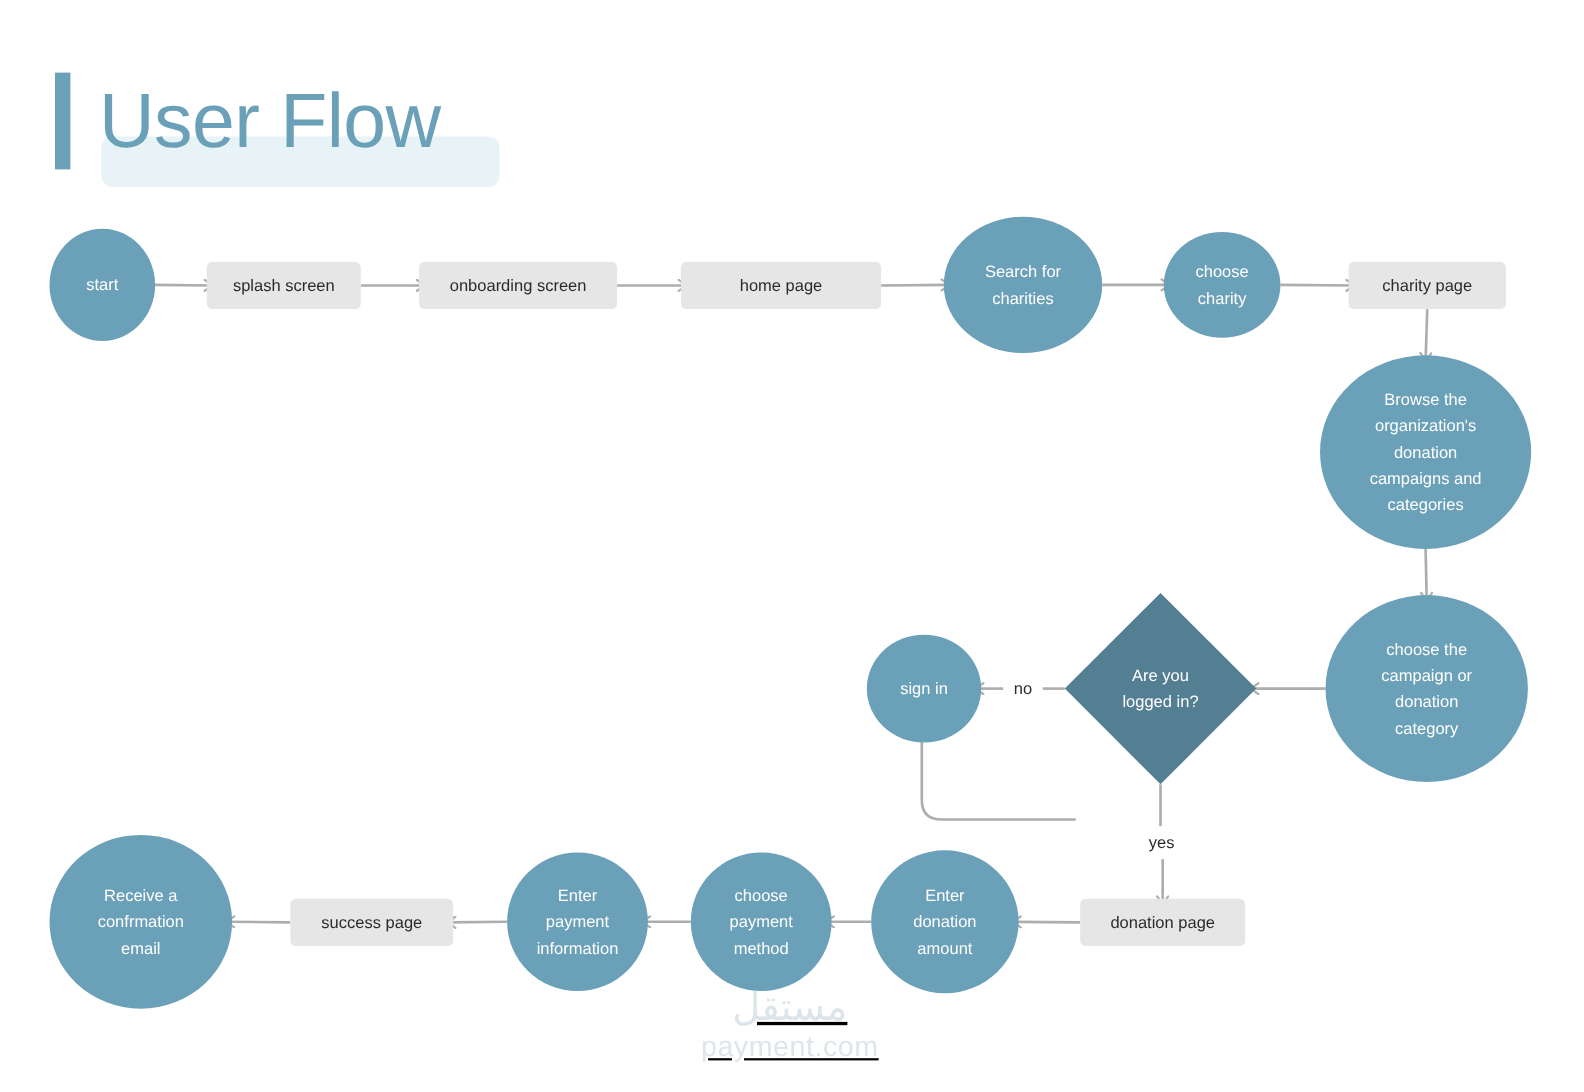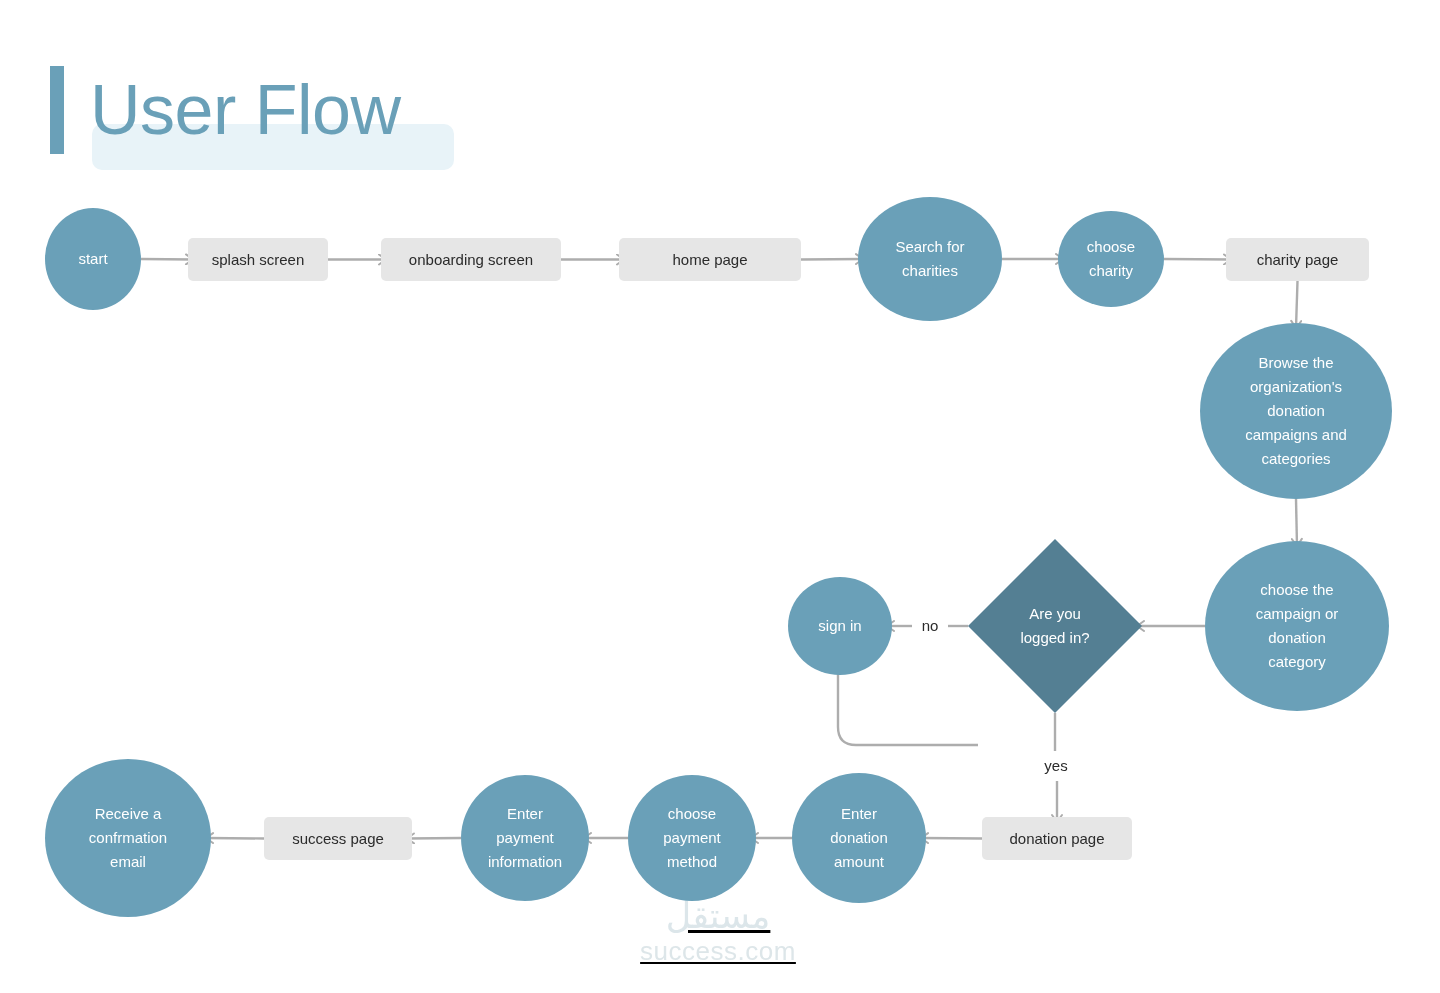--- a/index.html
+++ b/index.html
@@ -202,14 +202,14 @@
       </g>
       <g>
         <ellipse cx="128" cy="838" rx="83" ry="79" fill="#6AA0B8"></ellipse>
         <text x="128" y="819" text-anchor="middle" class="node-label" fill="#ffffff"><tspan x="128" dy="0">Receive a</tspan><tspan x="128" dy="24">confrmation</tspan><tspan x="128" dy="24">email</tspan></text>
       </g>
     </g>
 </svg>
 
 <div class="watermark">
   <div class="wm-ar">مستقل</div>
-  <div class="wm-en">success.com</div>
+  <div class="wm-en">payment.com</div>
 </div>
 
 </body></html>

